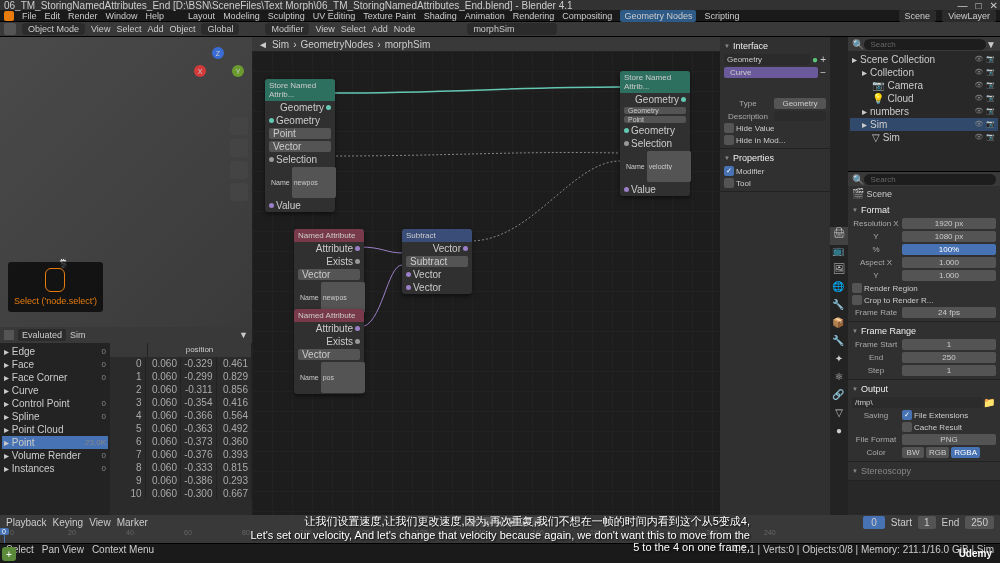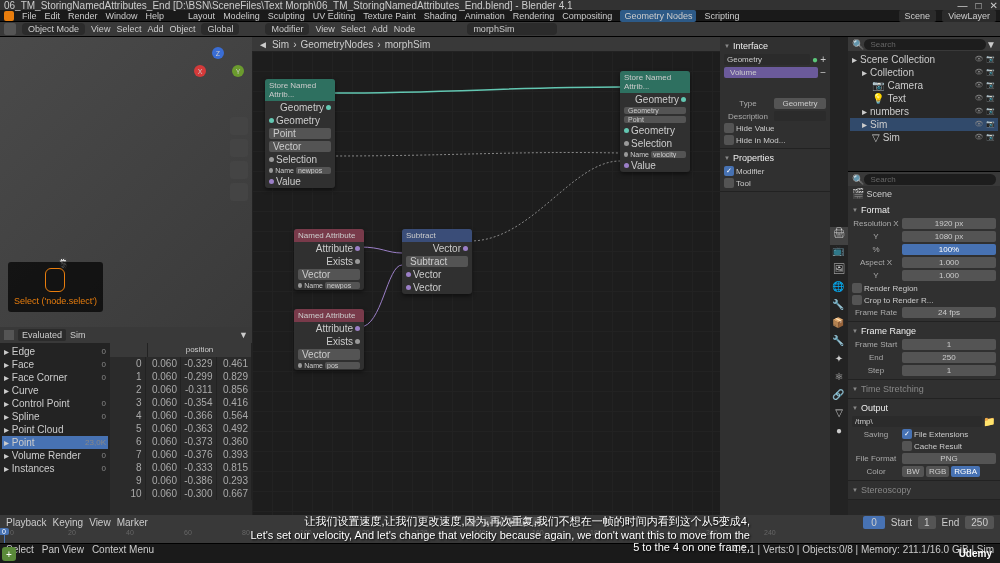--- a/index.html
+++ b/index.html
@@ -50,21 +50,21 @@
 .ne-canvas{position:absolute;inset:14px 0 0 0;background-image:linear-gradient(#222 1px,transparent 1px),linear-gradient(90deg,#222 1px,transparent 1px);background-size:20px 20px}
 .node{position:absolute;background:#303030;border-radius:3px;box-shadow:0 2px 4px rgba(0,0,0,0.5);min-width:70px}
 .node-hdr{padding:2px 4px;font-size:8px;border-radius:3px 3px 0 0}
 .node-hdr.teal{background:#2e7060}
 .node-hdr.red{background:#783a4a}
 .node-hdr.blue{background:#3a4d78}
 .node-row{padding:1px 4px;font-size:8px;display:flex;align-items:center;gap:2px}
 .node-row .sock{width:5px;height:5px;border-radius:50%;background:#999}
 .node-row .sock.teal{background:#63c7b2}
 .node-row .sock.purple{background:#9b7fc7}
-.node-row input{background:#545454;border:none;width:35px;font-size:7px;padding:0 2px;border-radius:2px;color:#ccc}
+.node-row input{background:#545454;border:none;width:44px;font-size:7px;padding:12px 2px;border-radius:2px;color:#ccc}
 .wire{position:absolute;pointer-events:none}
 .sidebar-r{width:152px;background:#303030;display:flex;flex-direction:column;overflow-y:auto}
 .panel{border-bottom:1px solid #222;padding:2px 4px}
 .panel-hdr{font-size:9px;color:#eee;padding:2px 0;display:flex;align-items:center;gap:3px}
 .panel-hdr::before{content:"▼";font-size:6px;color:#888}
 .panel-row{display:flex;align-items:center;gap:2px;padding:1px 0}
 .panel-row label{font-size:8px;flex:0 0 48px;text-align:center;color:#aaa}
 .panel-row .field{flex:1;background:#545454;border-radius:2px;padding:1px 3px;font-size:8px;text-align:center}
 .panel-row .field.blue{background:#4772b3;color:#fff}
 .panel-row .field.dark{background:#2b2b2b}
@@ -459,21 +459,21 @@
 
   <div class="sidebar-r" style="width:110px">
     <div class="panel">
       <div class="panel-hdr">Interface</div>
       <div class="panel-row">
           <span class="field dark" style="text-align:left">Geometry</span>
           <span style="color:#5bc77a">●</span>
           <span>+</span>
         </div>
       <div class="panel-row">
-          <span class="btn-purple" style="flex:1;text-align:left">Volume</span>
+          <span class="btn-purple" style="flex:1;text-align:left">Curve</span>
           <span>−</span>
         </div>
       <div style="height:18px"></div>
       <div class="panel-row">
           <label>Type</label>
           <span class="field">Geometry</span>
         </div>
       <div class="panel-row">
           <label>Description</label>
           <span class="field dark" style="height:10px"></span>
@@ -542,21 +542,21 @@
         <div class="out-item" style="padding-left: 22px;">
           <span>📷</span>
           <span>Camera</span>
           <span class="out-icons">
             <span>👁</span>
             <span>📷</span>
           </span>
         </div>
         <div class="out-item" style="padding-left: 22px;">
           <span>💡</span>
-          <span>Text</span>
+          <span>Cloud</span>
           <span class="out-icons">
             <span>👁</span>
             <span>📷</span>
           </span>
         </div>
         <div class="out-item" style="padding-left: 12px;">
           <span>▸</span>
           <span>numbers</span>
           <span class="out-icons">
             <span>👁</span>
@@ -633,23 +633,20 @@
           </div>
         <div class="panel-row">
             <label>End</label>
             <span class="field">250</span>
           </div>
         <div class="panel-row">
             <label>Step</label>
             <span class="field">1</span>
           </div>
       </div>
-      <div class="panel">
-          <div class="panel-hdr" style="color:#888">Time Stretching</div>
-        </div>
       <div class="panel">
         <div class="panel-hdr">Output</div>
         <div class="panel-row">
             <span class="field dark" style="text-align:left">/tmp\</span>
             <span>📁</span>
           </div>
         <div class="panel-row">
             <label>Saving</label>
             <span class="chk on"></span>
             <span style="font-size:8px">File Extensions</span>

